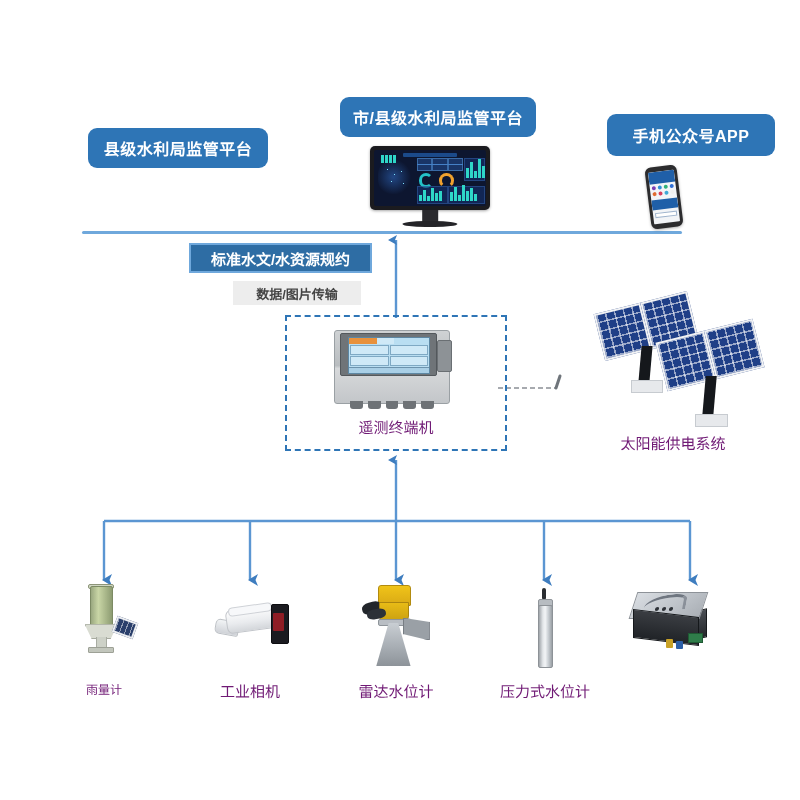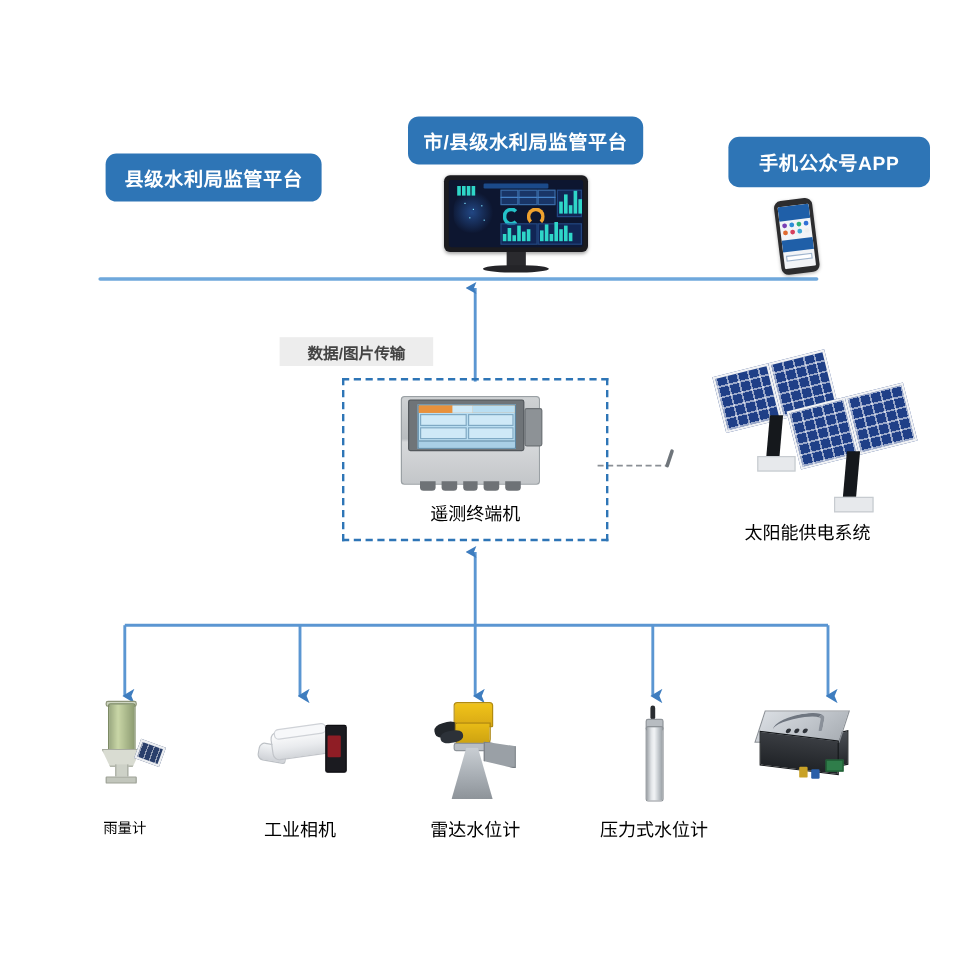--- a/index.html
+++ b/index.html
@@ -60,21 +60,21 @@
   .dashed-box{
     position:absolute;
     border:2px dashed #2E75B6;
     box-sizing:border-box;
     background:transparent;
   }
 
   
   .caption{
     position:absolute;
-    color:#000000;
+    color:#701a75;
     text-align:center;
     white-space:nowrap;
     font-weight:400;
   }
 
   
   #wires{position:absolute;left:0;top:0;width:800px;height:800px;pointer-events:none;}
 
   
   .monitor{position:absolute;}
@@ -423,20 +423,23 @@
           <div class="ph-ico" style="background:#d63f5e"></div>
           <div class="ph-ico" style="background:#3fa8d6"></div>
           <div class="ph-ico" style="background:#efefef"></div>
         </div>
         <div class="ph-band" style="height:18%;margin-top:2px;"></div>
         <div style="margin:3px 2px 0;height:7%;background:#ffffff;border:1px solid #9fb4cd;"></div>
       </div>
     </div>
   </div>
 
+  <div class="protocol-box" style="left:189px;top:243px;width:183px;height:30px;font-size:15px;">
+    <span>标准水文/水资源规约</span>
+  </div>
 
   <div class="subcaption" style="left:233px;top:281px;width:128px;height:24px;font-size:13px;">
     <span>数据/图片传输</span>
   </div>
 
   <div class="dashed-box" style="left:285px;top:315px;width:222px;height:136px;"></div>
 
   <div class="rtu" style="left:334px;top:330px;width:116px;height:74px;">
     <div class="shell"></div>
     <div class="lid">

